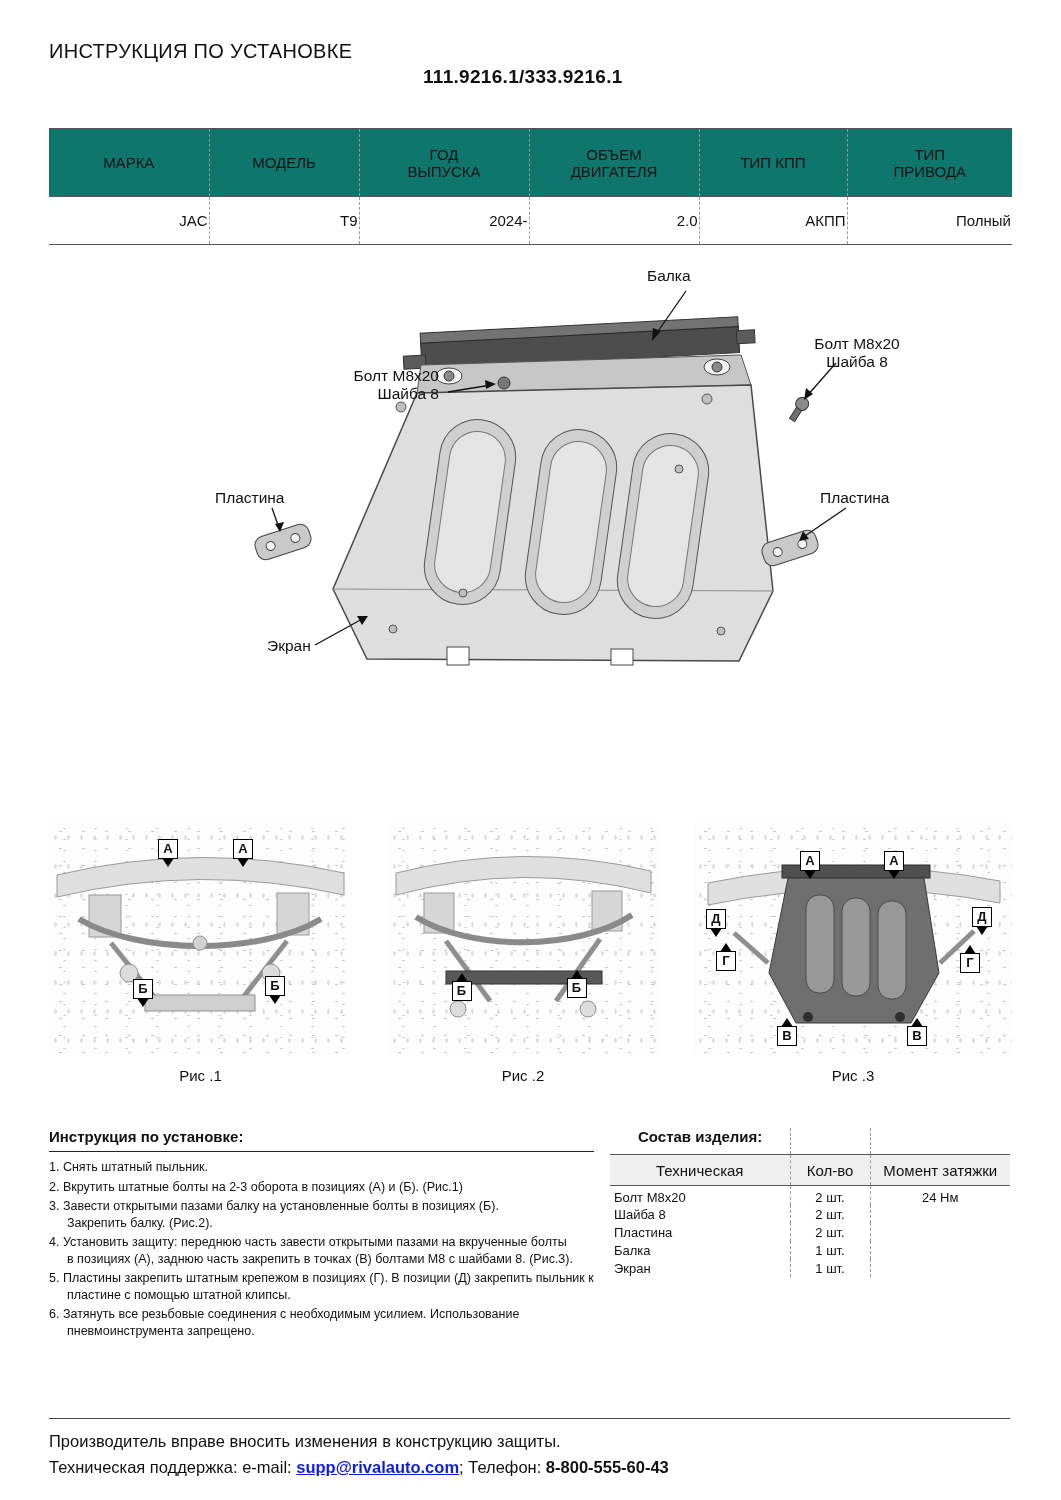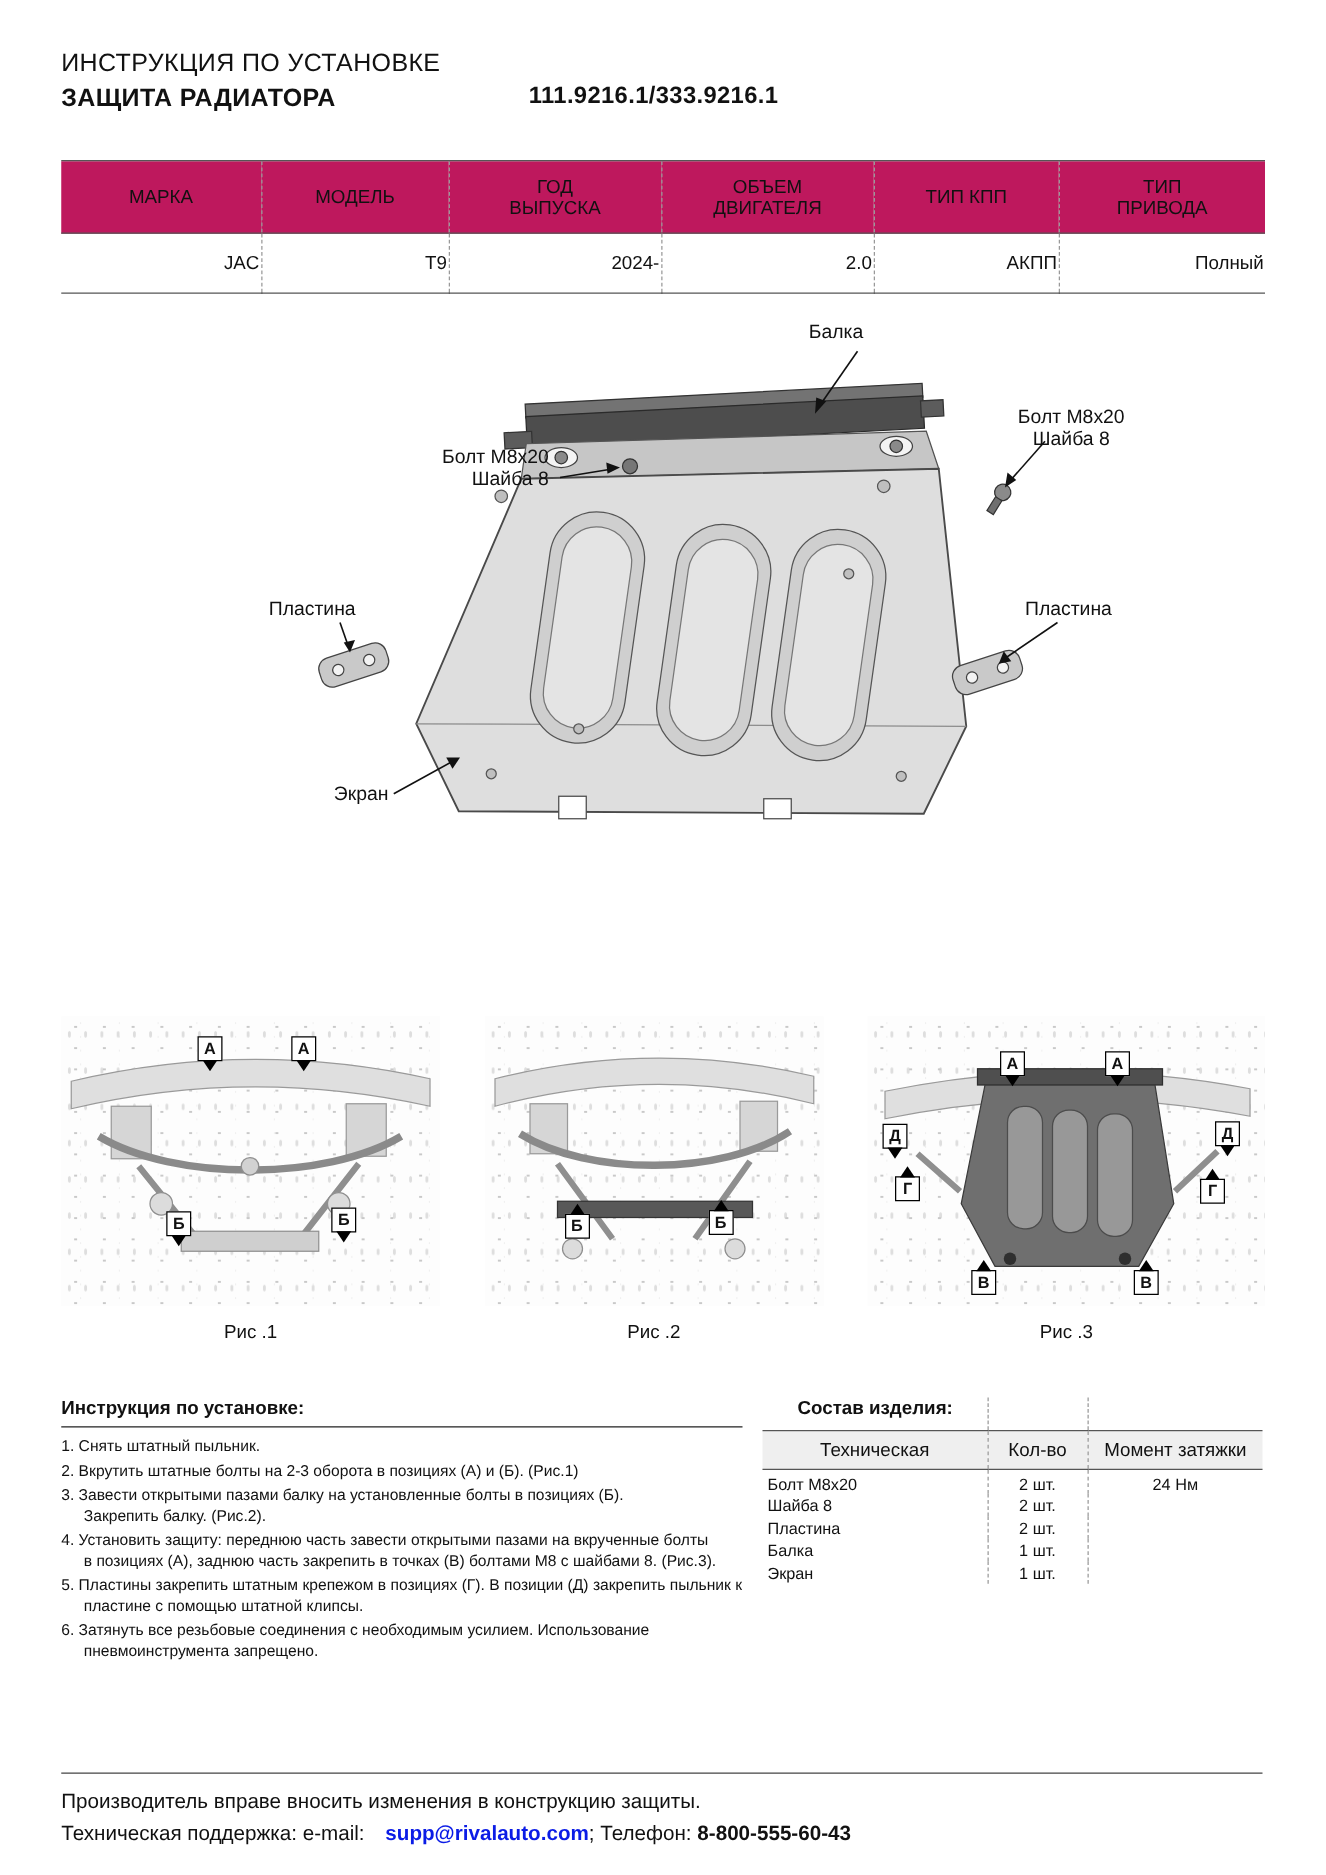--- a/index.html
+++ b/index.html
@@ -14,21 +14,21 @@
   
   .doc-header { position:relative; height:74px; }
   .title1 { font-size:20px; letter-spacing:.3px; }
   .title2 { font-size:20px; font-weight:bold; letter-spacing:.3px; margin-top:5px; }
   .part-number { position:absolute; left:374px; top:26px; font-size:19px; font-weight:bold; letter-spacing:.3px; }
 
   
   table.spec { width:100%; border-collapse:collapse; table-layout:fixed; margin-top:14px;
                border-top:1px solid #555; border-bottom:1px solid #555; }
   table.spec th {
-    background:#be185d; font-weight:normal; font-size:15px; height:58px;
+    background:#0f766e; font-weight:normal; font-size:15px; height:68px;
     border-bottom:1px solid #555; white-space:pre-line; text-align:center; padding:0 6px;
   }
   table.spec td { font-size:15px; height:48px; text-align:right; }
   table.spec th + th, table.spec td + td { border-left:1px dashed #999; }
 
   
   .diagram { position:relative; height:462px; margin-top:16px; }
   .diagram svg.main { position:absolute; left:0; top:0; }
   .dlabel { position:absolute; font-size:15.5px; white-space:nowrap; }
   .dlabel.center { text-align:center; }
@@ -82,31 +82,30 @@
   table.parts th + th, table.parts td + td { border-left:1px dashed #999; }
   table.parts td { font-size:13px; height:18px; padding:0 4px; }
   table.parts td.name { text-align:left; }
   table.parts td.qty, table.parts td.torque { text-align:center; }
   table.parts tr:first-child td { padding-top:4px; }
 
   
   .footer { position:absolute; left:49px; right:51px; top:1418px;
             border-top:1px solid #444; padding-top:13px; font-size:16.5px; }
   .footer .line2 { margin-top:7px; }
-  .email { color:#0b1ce6; font-weight:bold; cursor:pointer;margin-left:12px; }
+  .email { color:#0b1ce6; font-weight:bold; text-decoration:underline; cursor:pointer; }
   .phone { font-weight:bold; }
 </style>
 </head>
 <body>
 
 <div class="content">
 
   <div class="doc-header">
     <div class="title1">ИНСТРУКЦИЯ ПО УСТАНОВКЕ</div>
-    <div class="title2">ЗАЩИТА РАДИАТОРА</div>
     <div class="part-number">111.9216.1/333.9216.1</div>
   </div>
 
   <table class="spec">
     <thead>
       <tr>
         <th style="width:160px">МАРКА</th>
         <th style="width:150px">МОДЕЛЬ</th>
         <th style="width:170px">ГОД
 ВЫПУСКА</th>

